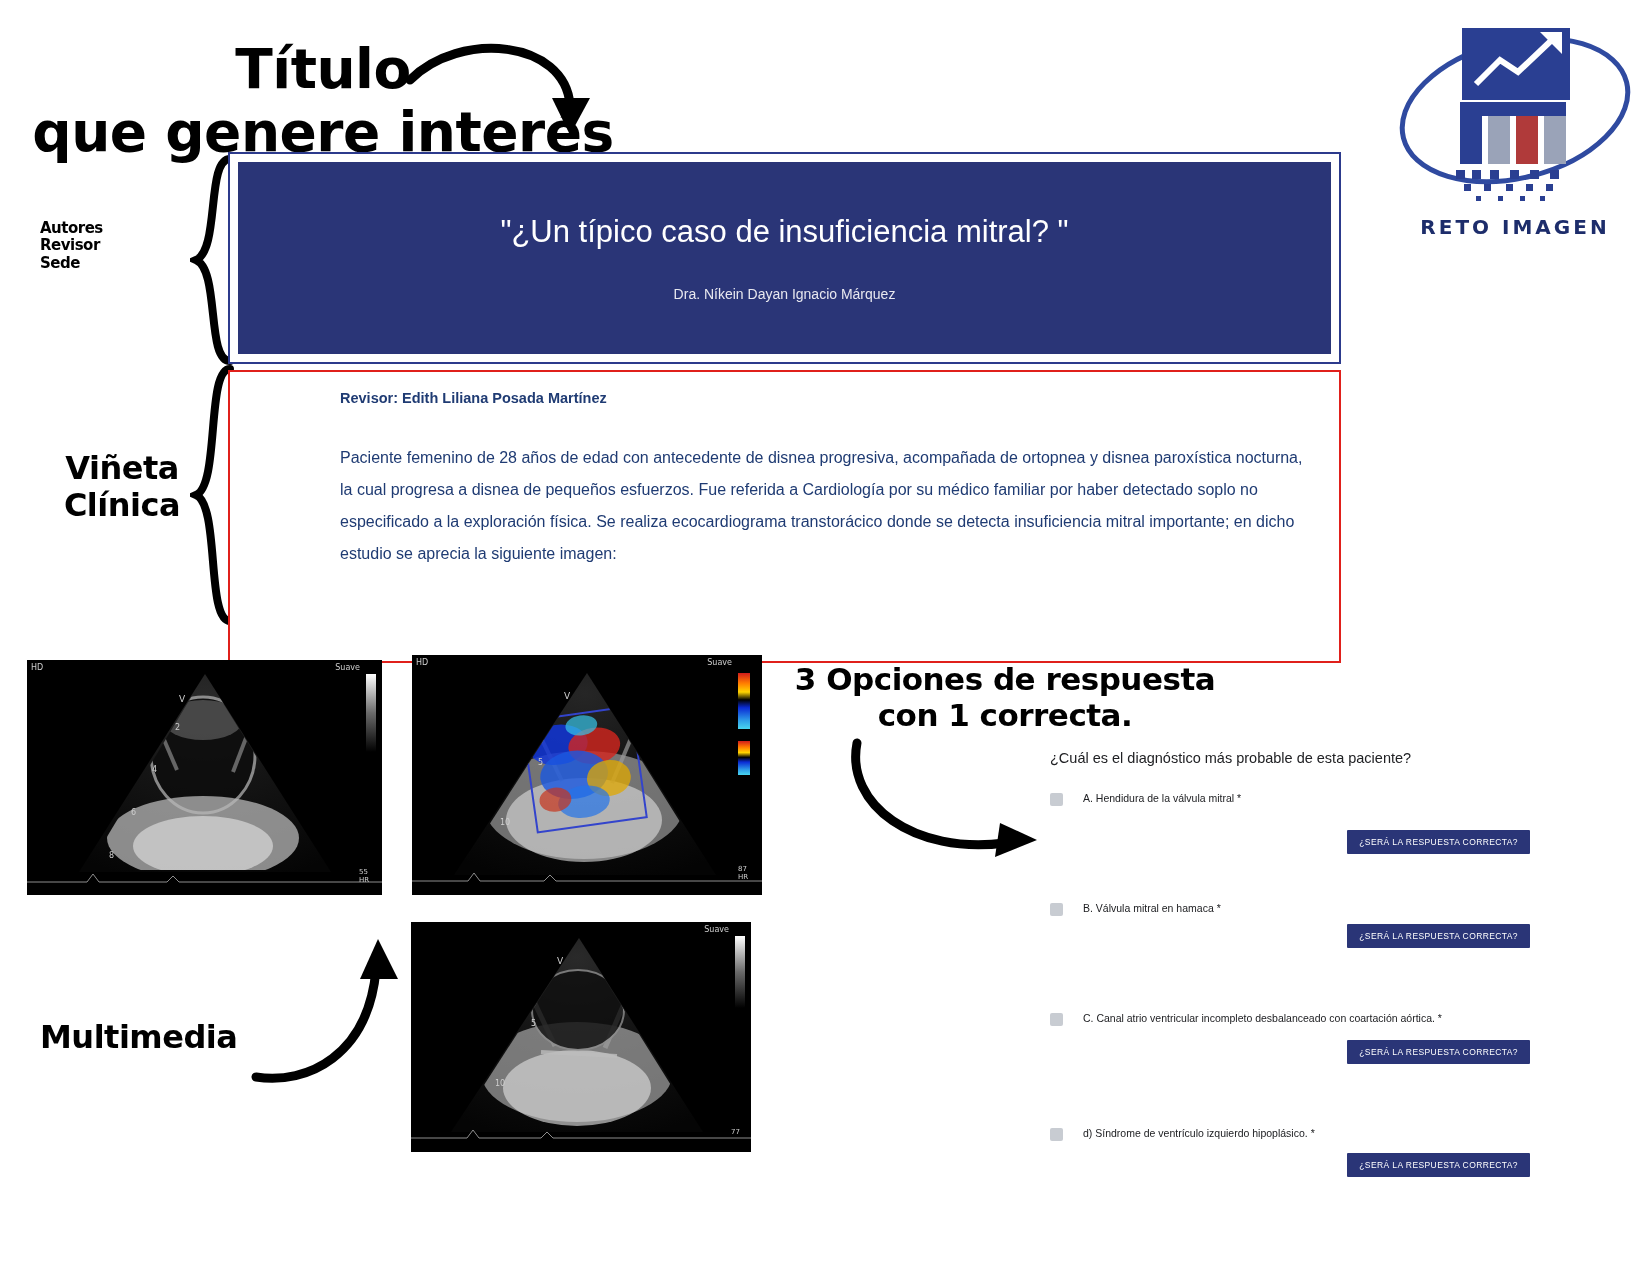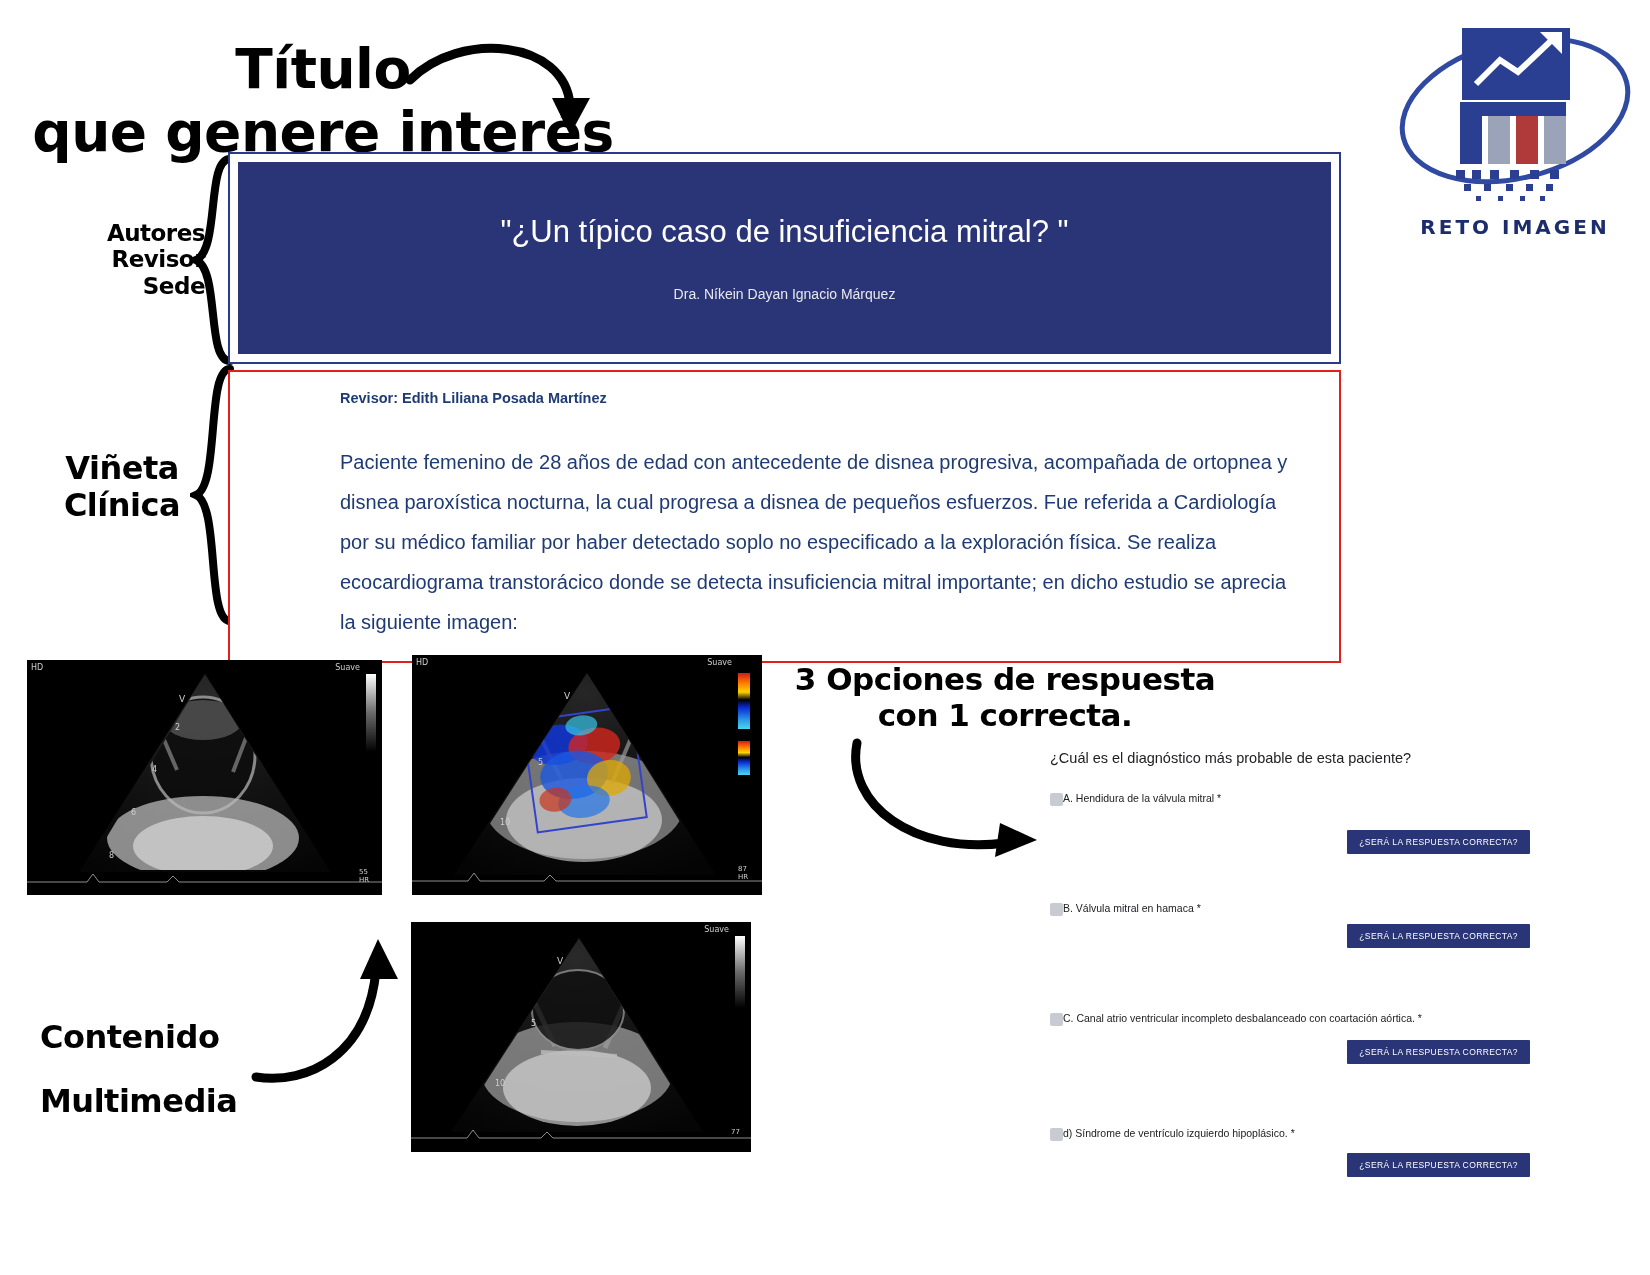--- a/index.html
+++ b/index.html
@@ -29,22 +29,22 @@
     width: 610px;
     font-size: 55px;
     text-align: center;
   }
   #annot-title .l1 { display:block; }
   #annot-title .l2 { display:block; }
 
   #annot-authors {
     left: 40px; top: 220px;
     width: 165px;
-    font-size: 23px;
-    text-align: right;
+    font-size: 15px;
+    text-align: left;
   }
   #annot-vineta {
     left: 32px; top: 450px;
     width: 180px;
     font-size: 32px;
     text-align: center;
   }
   #annot-options {
     left: 780px; top: 662px;
     width: 450px;
@@ -114,21 +114,21 @@
   }
   .vg-h {
     color: #1f3b73;
     font-size: 14.5px;
     font-weight: bold;
     margin: 0 0 20px 0;
   }
   .vg-h2 { margin-bottom: 44px; }
   #vignette-body {
     color: #1f3b73;
-    font-size: 20px;
+    font-size: 16px;
     line-height: 2.0;
     text-align: left;
     margin-top: 36px;
   }
 
   
   .echo {
     background: #000;
     position: absolute;
     overflow: hidden;
@@ -157,21 +157,21 @@
     color: #202124;
     margin-bottom: 26px;
   }
   .opt-row {
     position: relative;
     margin-bottom: 10px;
   }
   .opt-line {
     display: flex;
     align-items: center;
-    gap: 0;
+    gap: 20px;
   }
   .checkbox {
     width: 13px; height: 13px;
     background: #c8ccd2;
     border-radius: 2px;
     flex: 0 0 auto;
     margin-top: 1px;
   }
   .opt-label {
     font-size: 10.5px;
@@ -227,21 +227,20 @@
   <div>3 Opciones de respuesta</div>
   <div>con 1 correcta.</div>
 </div>
 
 <svg class="abs" style="left:845px;top:735px;width:240px;height:140px;" viewBox="0 0 240 140">
   <path d="M12 8 C 0 70, 70 120, 160 108" stroke="#000" stroke-width="9" fill="none" stroke-linecap="round"></path>
   <polygon points="192,105 150,122 155,88" fill="#000"></polygon>
 </svg>
 
 <div class="abs annot" id="annot-multimedia">
-  <div>Contenido</div>
   <div>Multimedia</div>
 </div>
 
 <svg class="abs" style="left:248px;top:935px;width:170px;height:155px;" viewBox="0 0 170 155">
   <path d="M8 142 C 60 150, 120 120, 128 35" stroke="#000" stroke-width="9" fill="none" stroke-linecap="round"></path>
   <polygon points="130,4 112,44 150,44" fill="#000"></polygon>
 </svg>
 
 <div class="abs" id="logo-wrap">
   <svg viewBox="0 0 250 210" width="250" height="210">

